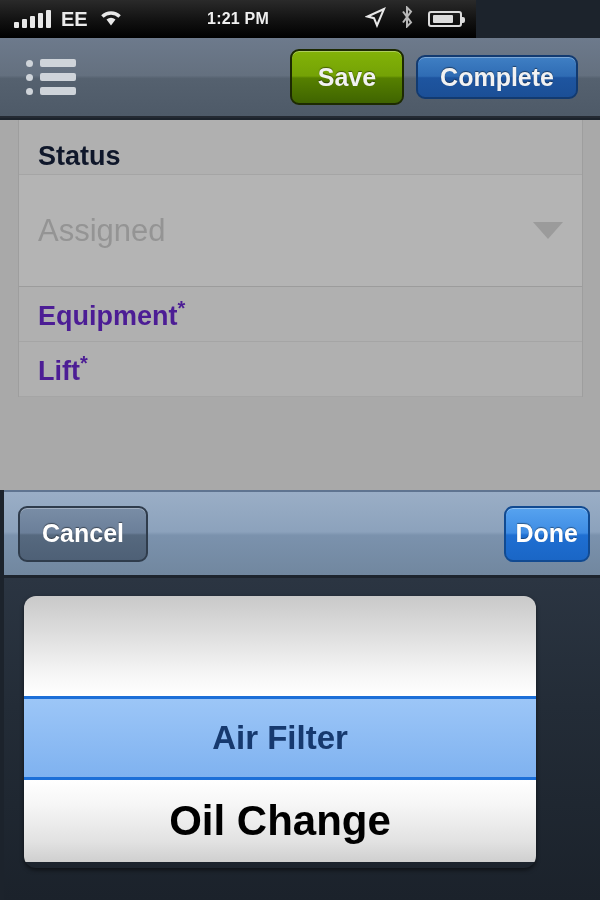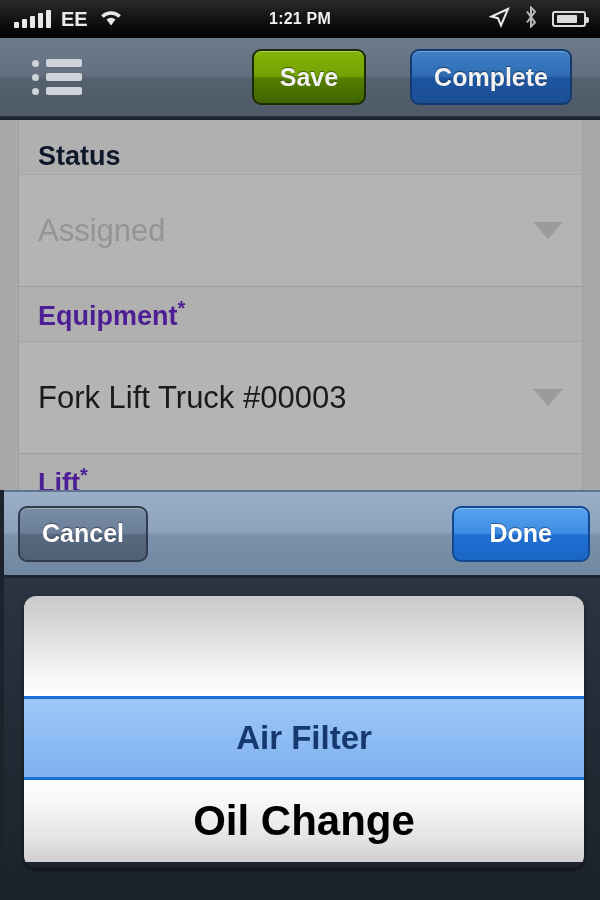--- a/index.html
+++ b/index.html
@@ -5,21 +5,21 @@
   * { margin:0; padding:0; box-sizing:border-box; }
   html, body {
     width:600px; height:900px;
     font-family:"Liberation Sans", sans-serif;
     background:#1c232c; overflow:hidden;
   }
   #screen { position:relative; width:600px; height:900px; overflow:hidden; }
 
   
   .statusbar{
-    position:absolute; top:0; left:0; width:600px; height:38px;
+    position:absolute; top:0; left:0; width:476px; height:38px;
     background:linear-gradient(to bottom,#2a2a2a 0%,#111111 55%,#000000 100%);
     display:flex; align-items:center; color:#e8e8e8;
   }
   .sb-left{ display:flex; align-items:center; gap:10px; padding-left:14px; flex:1; }
   .sb-center{ position:absolute; left:0; right:0; text-align:center;
               font-size:16px; font-weight:bold; color:#f0f0f0; letter-spacing:.2px; }
   .sb-right{ display:flex; align-items:center; gap:14px; padding-right:14px;
              margin-left:auto; z-index:2; }
   .bars{ display:flex; align-items:flex-end; gap:3px; height:17px; }
   .bars i{ display:block; width:5px; background:#e8e8e8; border-radius:1px; }
@@ -33,41 +33,41 @@
             position:relative; display:flex; align-items:center; }
   .battery:after{ content:""; position:absolute; right:-5px; top:4px;
                   width:3px; height:6px; background:#dcdcdc; border-radius:0 2px 2px 0; }
   .battery .fill{ height:8px; background:#dcdcdc; margin-left:3px; width:20px; border-radius:1px; }
 
   
   .navbar{
     position:absolute; top:38px; left:0; width:600px; height:80px;
     background:linear-gradient(to bottom,#6d7a8c 0%,#64707f 48%,#55616f 52%,#4e5a68 100%);
     border-bottom:2px solid #242a33;
-    display:flex; align-items:center; padding:0 28px;
+    display:flex; align-items:center; padding:0 22px;
   }
   .listicon{ display:flex; flex-direction:column; gap:6px; padding:6px 4px; }
   .listicon .row{ display:flex; align-items:center; gap:7px; }
   .listicon .dot{ width:7px; height:7px; border-radius:50%; background:#cfd4da; }
   .listicon .bar{ width:36px; height:8px; border-radius:2px; background:#cfd4da; }
   .nav-spacer{ flex:1; }
   .btn{
     border-radius:9px; font-size:25px; font-weight:bold; color:#f2f2f2;
     display:flex; align-items:center; justify-content:center;
     text-shadow:0 -1px 1px rgba(0,0,0,.45); cursor:pointer;
   }
   .btn-save{
     height:56px; padding:0 26px; margin-right:12px;
     background:linear-gradient(to bottom,#83b307 0%,#74a206 48%,#568000 52%,#3f6400 100%);
     border:2px solid #1d2a02; box-shadow:inset 0 1px 0 rgba(255,255,255,.35);
   }
   .btn-complete{
-    height:56px; padding:0 22px;
+    height:44px; padding:0 22px;
     background:linear-gradient(to bottom,#3f7fc4 0%,#2f6cb4 48%,#1e55a0 52%,#1b4f96 100%);
-    border:2px solid #123a70; box-shadow:inset 0 1px 0 rgba(255,255,255,.32);margin-left:32px;
+    border:2px solid #123a70; box-shadow:inset 0 1px 0 rgba(255,255,255,.32);
   }
 
   
   .form{
     position:absolute; top:120px; left:0; width:600px; height:370px;
     background:#a9a9a9; overflow:hidden;
   }
   .card{ position:absolute; left:18px; right:17px; top:0;
          border-left:1px solid #9e9e9e; border-right:1px solid #9e9e9e; }
   .frow{ background:#b4b4b4; padding:0 19px; display:flex; align-items:center; }
@@ -93,32 +93,32 @@
     display:flex; align-items:center; padding:0 14px;
   }
   .btn-cancel{
     height:56px; padding:0 22px; border-radius:9px;
     background:linear-gradient(to bottom,#798da6 0%,#6b7f99 48%,#56697f 52%,#4e6076 100%);
     border:2px solid #2f3c4c; color:#ffffff; font-size:25px; font-weight:bold;
     display:flex; align-items:center; justify-content:center;
     text-shadow:0 -1px 1px rgba(0,0,0,.45); box-shadow:inset 0 1px 0 rgba(255,255,255,.3);
   }
   .btn-done{
-    height:56px; padding:0 36px; border-radius:9px; margin-left:auto;
+    height:56px; padding:0 10px; border-radius:9px; margin-left:auto;
     background:linear-gradient(to bottom,#57a3ef 0%,#3e8ce4 48%,#1f6fd2 52%,#1a66c6 100%);
     border:2px solid #114a91; color:#ffffff; font-size:25px; font-weight:bold;
     display:flex; align-items:center; justify-content:center;
     text-shadow:0 -1px 1px rgba(0,0,0,.4); box-shadow:inset 0 1px 0 rgba(255,255,255,.35);
   }
   .picker-body{
     position:absolute; top:88px; left:0; width:600px; height:322px;
     background:linear-gradient(to bottom,#2b3542 0%,#232c37 40%,#1b222b 100%);
   }
   .wheel{
-    position:absolute; left:20px; top:18px; width:560px; height:272px;
+    position:absolute; left:20px; top:18px; width:512px; height:272px;
     border-radius:12px; overflow:hidden;
     box-shadow:0 2px 4px rgba(0,0,0,.55);
   }
   .wheel-top{
     height:100px;
     background:linear-gradient(to bottom,#c9c9c9 0%,#dcdcdc 35%,#f4f4f4 75%,#ffffff 100%);
   }
   .wheel-sel{
     height:84px; display:flex; align-items:center; justify-content:center;
     background:linear-gradient(to bottom,#9cc6f7 0%,#8fbdf4 45%,#7fb2f0 100%);
@@ -198,24 +198,20 @@
         <span class="lbl dim">Status</span>
       </div>
       <div class="frow value">
         <span class="val dim">Assigned</span>
         <span class="caret"></span>
       </div>
 
       <div class="frow label">
         <span class="lbl"><span>Equipment</span><span class="star">*</span></span>
       </div>
-      <div class="frow value">
-        <span class="val">Fork Lift Truck #00003</span>
-        <span class="caret"></span>
-      </div>
 
       <div class="frow label row-date-label">
         <span class="lbl"><span>Lift</span><span class="star">*</span></span>
       </div>
 
     </div>
   </div>
 
   <div class="picker-wrap">
     <div class="picker-toolbar">

